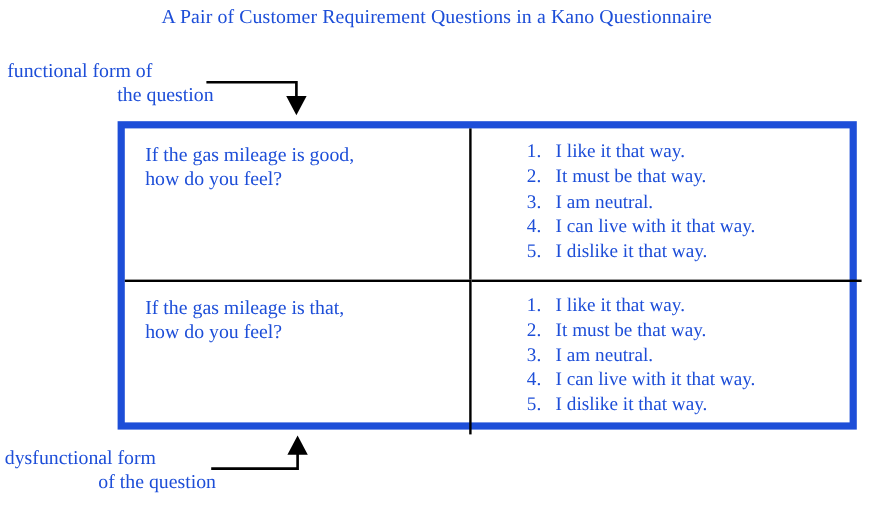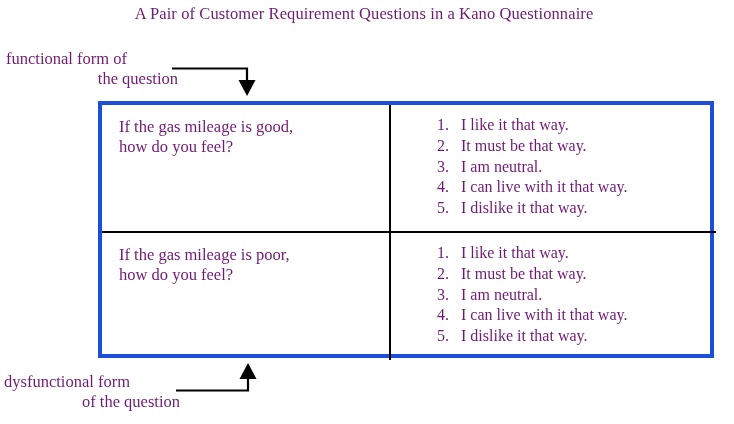--- a/index.html
+++ b/index.html
@@ -7,21 +7,21 @@
     padding: 0;
     background: #ffffff;
   }
   #page {
     position: relative;
     width: 734px;
     height: 424px;
     background: #ffffff;
     overflow: hidden;
     font-family: "Liberation Serif", "DejaVu Serif", serif;
-    color: #701a75;
+    color: #1d4ed8;
   }
 
   
   .title {
     position: absolute;
     left: 0;
     top: 4px;
     width: 728px;
     text-align: center;
     font-size: 16.5px;
@@ -68,21 +68,21 @@
     pointer-events: none;
   }
 
   
   .kano-table {
     position: absolute;
     left: 98px;
     top: 101px;
     width: 616px;
     height: 257px;
-    border: 4px solid #1d4ed8;
+    border: 6px solid #1d4ed8;
     box-sizing: border-box;
     border-collapse: collapse;
     background: #ffffff;
   }
   .kano-table table {
     border-collapse: collapse;
     width: 100%;
     height: 100%;
     table-layout: fixed;
   }
@@ -177,21 +177,21 @@
               <li><span class="num">2.</span><span>It must be that way.</span></li>
               <li><span class="num">3.</span><span>I am neutral.</span></li>
               <li><span class="num">4.</span><span>I can live with it that way.</span></li>
               <li><span class="num">5.</span><span>I dislike it that way.</span></li>
             </ul>
           </td>
         </tr>
         <tr class="row-bottom">
           <td class="col-question">
             <div class="question-text">
-              <span>If the gas mileage is poor,</span>
+              <span>If the gas mileage is that,</span>
               <span>how do you feel?</span>
             </div>
           </td>
           <td class="col-answers">
             <ul class="answer-list">
               <li><span class="num">1.</span><span>I like it that way.</span></li>
               <li><span class="num">2.</span><span>It must be that way.</span></li>
               <li><span class="num">3.</span><span>I am neutral.</span></li>
               <li><span class="num">4.</span><span>I can live with it that way.</span></li>
               <li><span class="num">5.</span><span>I dislike it that way.</span></li>

